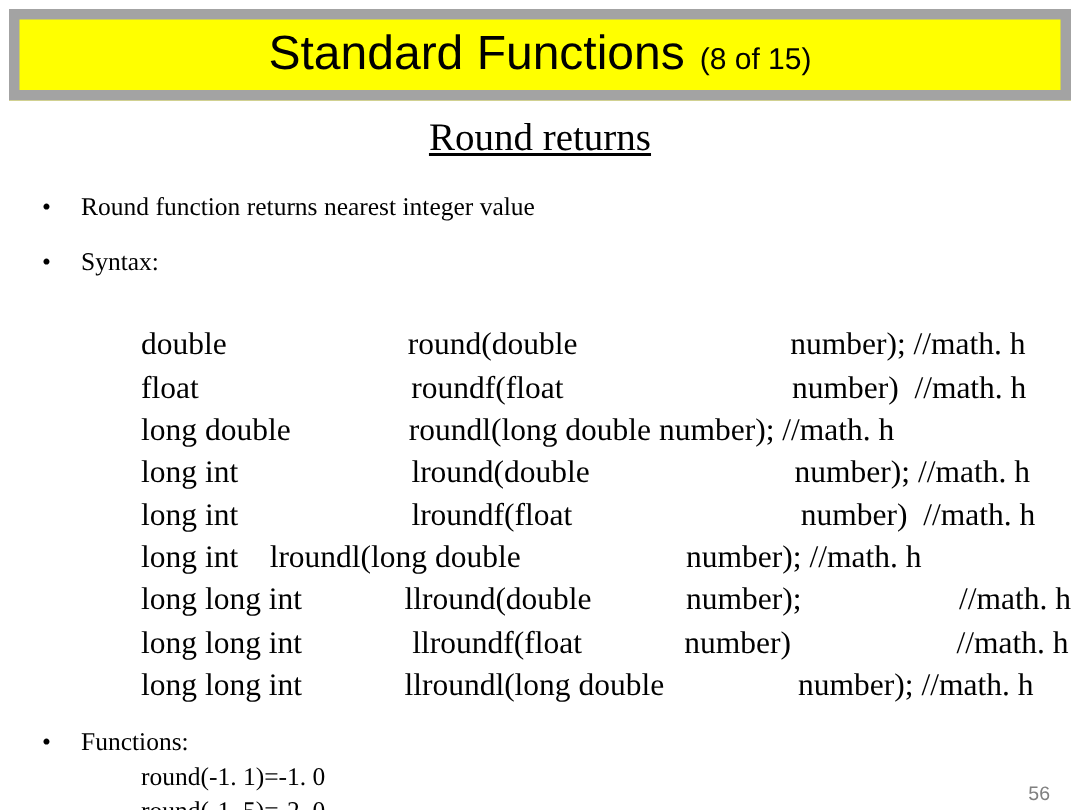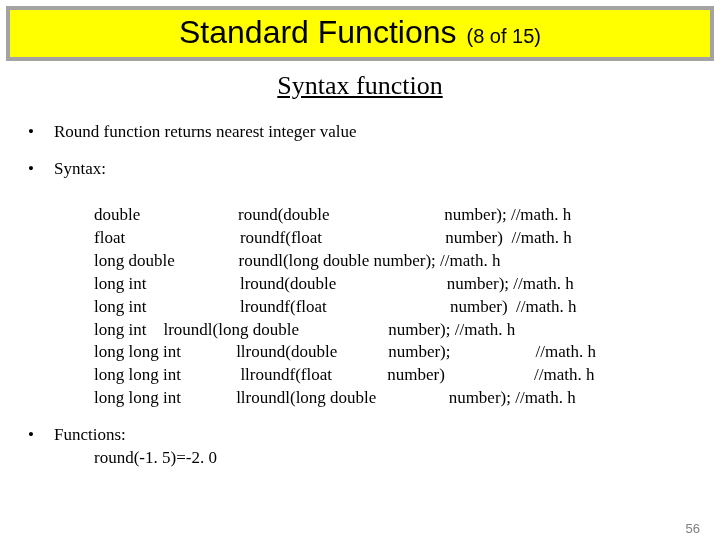--- a/index.html
+++ b/index.html
@@ -13,21 +13,21 @@
     overflow: hidden;
   }
   .slide {
     position: relative;
     width: 720px;
     height: 540px;
     box-sizing: border-box;
   }
   .title-bar {
     background: #ffff00;
-    border: 4px solid #a3a3a3;
+    border: 7px solid #a3a3a3;
     margin: 6px 6px 0 6px;
     padding: 4px 0 6px 0;
     text-align: center;
   }
   .title-main {
     font-family: Arial, Helvetica, sans-serif;
     font-size: 32px;
     font-weight: 400;
     display: inline;
   }
@@ -65,21 +65,21 @@
     content: "•";
     position: absolute;
     left: 2px;
     top: 0;
     font-size: 17px;
   }
   .syntax-block {
     padding-left: 40px;
     white-space: pre;
     font-family: "Times New Roman", Times, serif;
-    font-size: 17px;
+    font-size: 21px;
     line-height: 1.35;
   }
   .examples-block {
     padding-left: 40px;
     font-size: 17px;
     line-height: 1.35;
   }
   .ex-row {
     display: flex;
   }
@@ -98,21 +98,21 @@
 </head>
 <body>
 
 <div class="slide">
 
   <div class="title-bar">
     <span class="title-main">Standard Functions</span>
     <span class="title-sub">(8 of 15)</span>
   </div>
 
-  <div class="section-header">Syntax function</div>
+  <div class="section-header">Round returns</div>
 
   <div class="body">
     <ul class="bullets">
 
       <li>
         <span>Round function returns nearest integer value</span>
       </li>
 
       <li>
         <span>Syntax:</span>
@@ -126,20 +126,21 @@
 <span>long long int             llround(double            number);                    //math. h</span>
 <span>long long int              llroundf(float             number)                     //math. h</span>
 <span>long long int             llroundl(long double                 number); //math. h</span>
 </div>
       </li>
 
       <li>
         <span>Functions:</span>
         <div class="examples-block">
           <div class="ex-row">
+            <span class="ex-left">round(-1. 1)=-1. 0</span>
           </div>
           <div class="ex-row">
             <span class="ex-left">round(-1. 5)=-2. 0</span>
           </div>
         </div>
       </li>
 
     </ul>
   </div>
 

